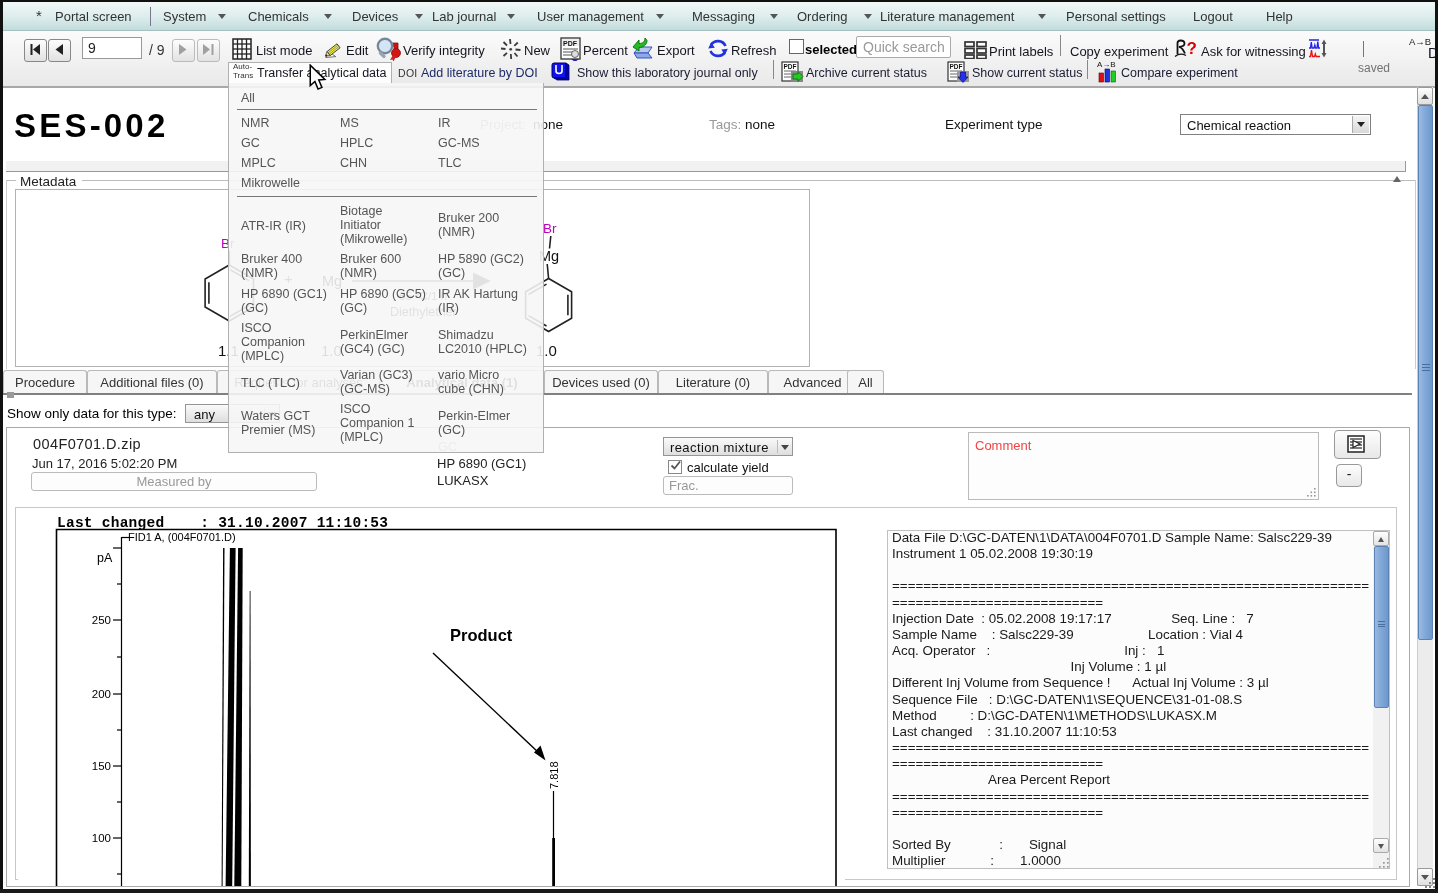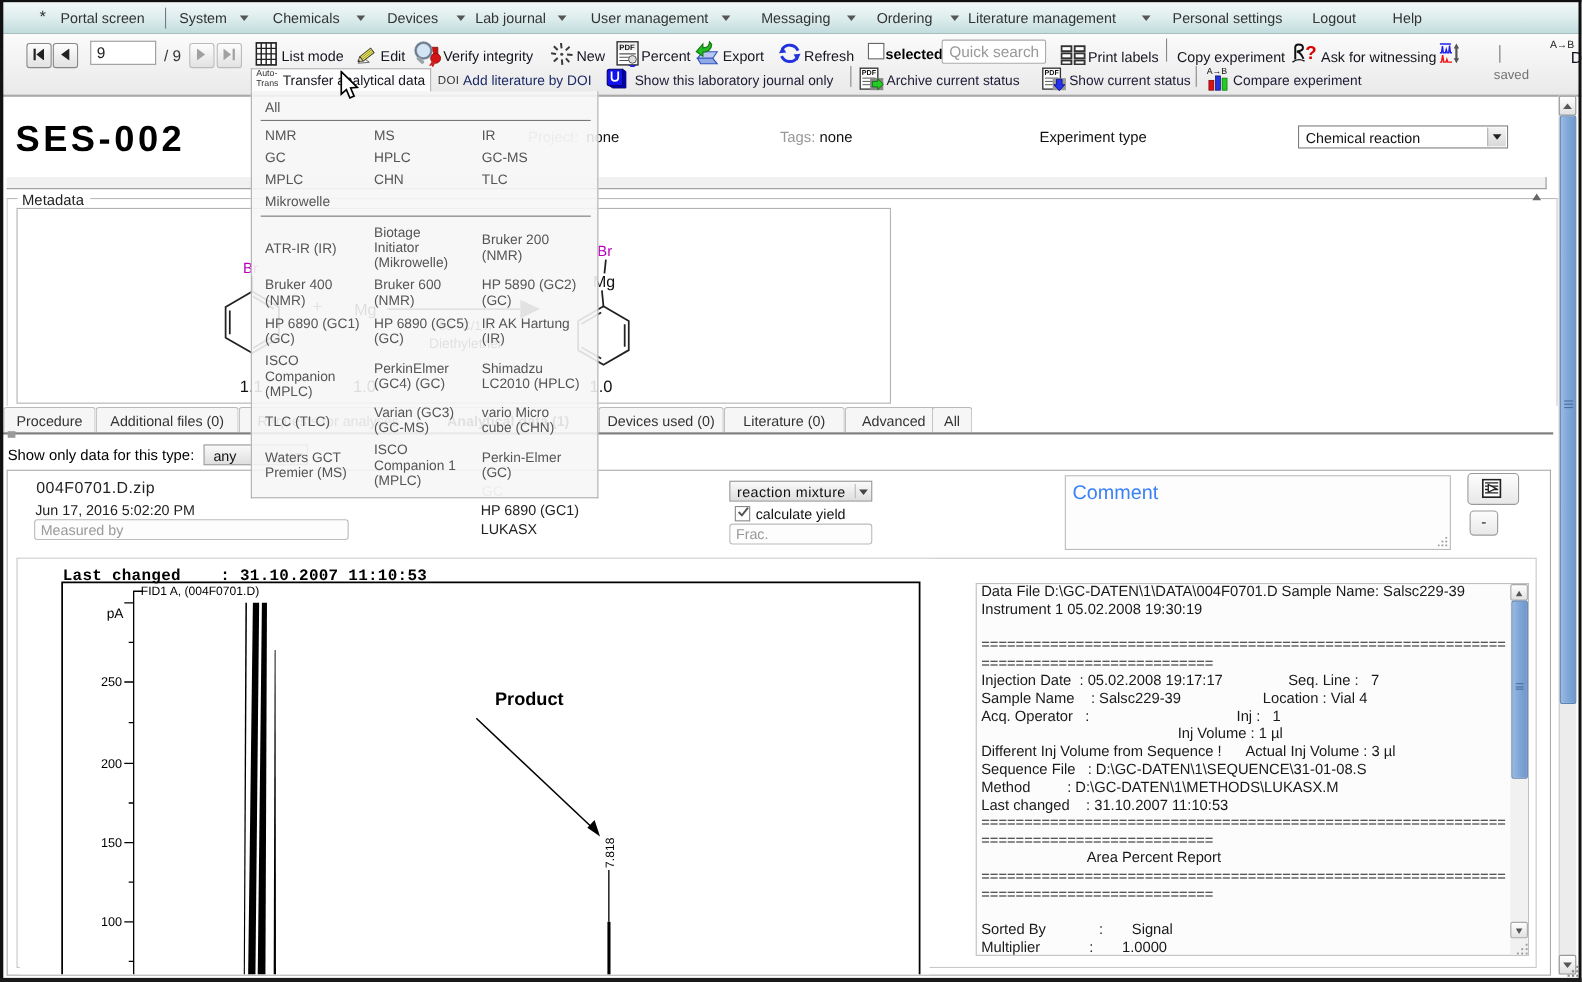--- a/index.html
+++ b/index.html
@@ -296,37 +296,37 @@
 <div class="sel" style="left:185px;top:404px;width:95px;height:19px">
  <div class="t" style="left:8px;top:2px">any</div>
       <div class="sd"></div>
       <div class="sa"></div>
 </div>
 
 <div class="ab" style="left:6px;top:427px;width:1404px;height:460px;border:1px solid #aaa;box-sizing:border-box"></div>
 
 <div class="t" style="left:33px;top:436px;font-size:14.5px;letter-spacing:0.4px;color:#222">004F0701.D.zip</div>
 <div class="t" style="left:32px;top:456px;font-size:13px;color:#222">Jun 17, 2016 5:02:20 PM</div>
-<input class="inp" style="left: 31px; top: 472px; width: 286px; height: 19px;" value="Measured by">
+<input class="inp" style="left: 31px; top: 472px; width: 286px; height: 19px; text-align: center;" value="Measured by">
 <div class="t" style="left:437px;top:456px;font-size:13px;color:#222">HP 6890 (GC1)</div>
 <div class="t" style="left:437px;top:473px;font-size:13px;color:#222">LUKASX</div>
 <div class="t" style="left:438px;top:439px;font-size:13px;color:#999">GC</div>
 <div class="sel" style="left:663px;top:437px;width:130px;height:19px">
  <div class="t" style="left:6px;top:2px;letter-spacing:0.4px">reaction mixture</div>
       <div class="sd"></div>
       <div class="sa"></div>
 </div>
 <div class="ab" style="left:668px;top:460px;width:12px;height:12px;background:#fff;border:1px solid #888"></div>
 <svg class="ab" style="left:669px;top:459px" width="13" height="13">
       <path d="M2.5,6.5 L5.5,9.5 L11,2.5" fill="none" stroke="#555" stroke-width="1.8"></path>
     </svg>
 <div class="t" style="left:687px;top:460px;font-size:13px;color:#111">calculate yield</div>
 <input class="inp" style="left: 663px; top: 476px; width: 130px; height: 19px;" value="Frac.">
 <div class="ab" style="left:968px;top:432px;width:351px;height:68px;border:1px solid #bbb;background:#fdfdfd;box-sizing:border-box">
- <div class="t" style="left:6px;top:5px;font-size:18px;color:#3b82f6">Comment</div>
+ <div class="t" style="left:6px;top:5px;font-size:13px;color:#ef4444">Comment</div>
  <svg class="ab" style="right:1px;bottom:1px" width="10" height="10">
         <g fill="#999">
           <rect x="7" y="7" width="1.6" height="1.6"></rect>
           <rect x="7" y="3.5" width="1.6" height="1.6"></rect>
           <rect x="7" y="0" width="1.6" height="1.6"></rect>
           <rect x="3.5" y="7" width="1.6" height="1.6"></rect>
           <rect x="3.5" y="3.5" width="1.6" height="1.6"></rect>
           <rect x="0" y="7" width="1.6" height="1.6"></rect>
         </g>
       </svg>

